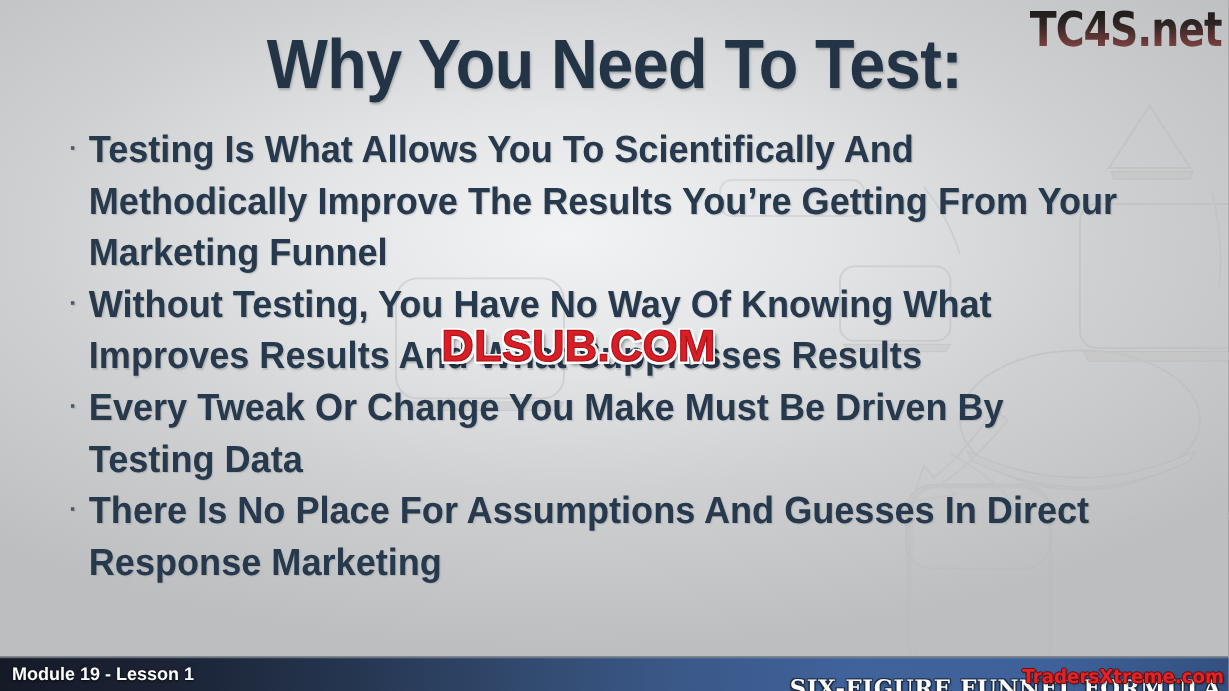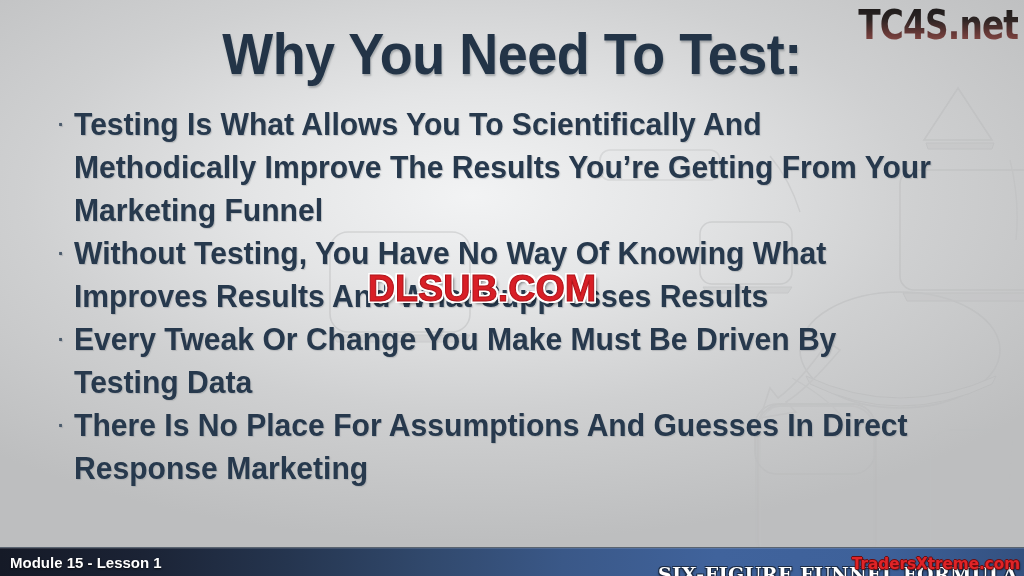--- a/index.html
+++ b/index.html
@@ -216,18 +216,18 @@
     <div class="bullet-row">
       <span class="bullet-dot">·</span>
       <span class="bullet-text">There Is No Place For Assumptions And Guesses In Direct Response Marketing</span>
     </div>
   </div>
 
   <div class="wm-tc4s">TC4S.net</div>
   <div class="wm-dlsub">DLSUB.COM</div>
 
   <div class="footer">
-    <div class="footer-left">Module 15 - Lesson 1</div>
+    <div class="footer-left">Module 19 - Lesson 1</div>
     <div class="footer-brand">SIX-FIGURE FUNNEL FORMULA</div>
     <div class="wm-traders">TradersXtreme.com</div>
   </div>
 
 </div>
 
 </body></html>

